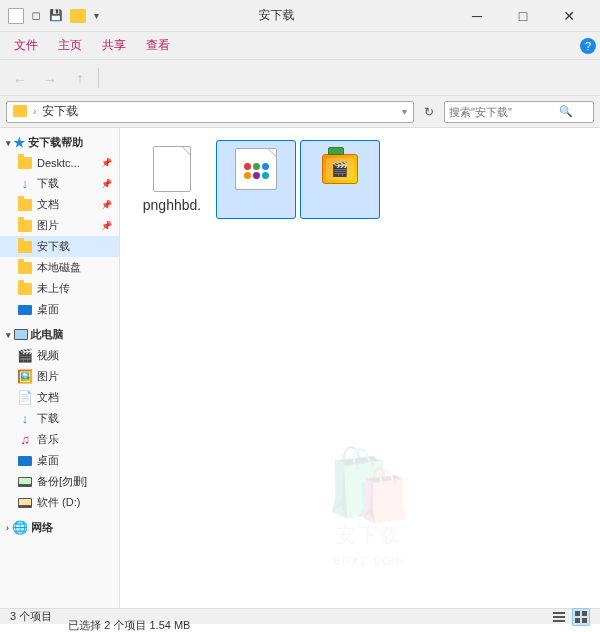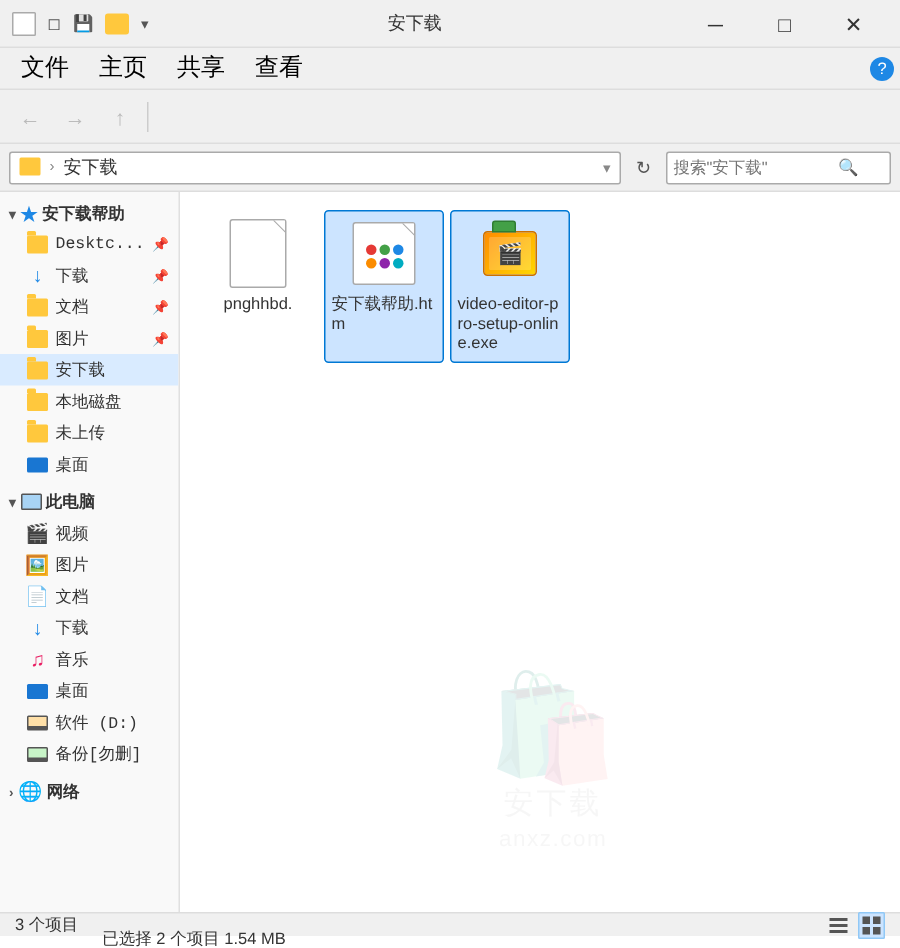--- a/index.html
+++ b/index.html
@@ -25,21 +25,21 @@
 
     
     .menu-bar {
       height: 28px;
       background: #f0f0f0;
       display: flex;
       align-items: center;
       border-bottom: 1px solid #ddd;
       padding: 0 4px;
     }
-    .menu-item { padding: 4px 10px; cursor: pointer; font-size: 16px; color: #000000; border-radius: 2px; }
+    .menu-item { padding: 4px 10px; cursor: pointer; font-size: 12px; color: #be185d; border-radius: 2px; }
 
     
     .toolbar {
       height: 36px;
       background: #f0f0f0;
       display: flex;
       align-items: center;
       padding: 0 6px;
       gap: 2px;
       border-bottom: 1px solid #ddd;
@@ -126,21 +126,21 @@
       padding: 3px 6px 3px 18px;
       font-size: 11px;
       color: #333;
       cursor: pointer;
       gap: 5px;
       white-space: nowrap;
       overflow: hidden;
     }
     .sidebar-item.active { background: #d9ebff; }
     .sidebar-item-icon { width: 14px; height: 14px; flex-shrink: 0; display: flex; align-items: center; justify-content: center; }
-    .sidebar-item-label { overflow: hidden; text-overflow: ellipsis; font-size: 11px; font-family: Liberation Mono, monospace; }
+    .sidebar-item-label { overflow: hidden; text-overflow: ellipsis; font-size: 11px; }
     .sidebar-pin { color: #888; font-size: 9px; margin-left: auto; }
 
     
     .icon-folder { width: 14px; height: 12px; background: #ffc83d; border-radius: 1px; position: relative; }
     .icon-folder::before { content: ''; position: absolute; top: -3px; left: 0; width: 6px; height: 3px; background: #ffc83d; border-radius: 1px 1px 0 0; }
     .icon-desktop-sidebar { width: 14px; height: 10px; background: #1976d2; border-radius: 1px; }
 
     
     .pc-icon { width: 14px; height: 11px; border: 1px solid #555; border-radius: 1px; background: #a8d4f5; position: relative; }
 
@@ -169,21 +169,21 @@
       flex-direction: column;
       align-items: center;
       padding: 4px;
       border-radius: 3px;
       cursor: pointer;
       border: 1px solid transparent;
     }
     .file-item.selected { background: #cce4ff; border-color: #0078d4; }
 
     .file-icon-wrapper { width: 48px; height: 48px; display: flex; align-items: center; justify-content: center; margin-bottom: 4px; }
-    .file-label { font-size: 11px; color: #333; line-height: 1.2; word-break: break-all; }
+    .file-label { font-size: 14px; color: #333; text-align: center; line-height: 1.2; word-break: break-all; }
 
     
     .blank-file-icon {
       width: 38px;
       height: 46px;
       background: #fff;
       border: 1px solid #aaa;
       border-radius: 2px;
       position: relative;
     }
@@ -409,30 +409,30 @@
     <div class="sidebar-item">
       <div class="sidebar-item-icon">
         <div class="icon-desktop-sidebar"></div>
       </div>
       <span class="sidebar-item-label">桌面</span>
     </div>
 
 
     <div class="sidebar-item">
       <div class="sidebar-item-icon">
+        <div class="drive-icon drive-icon-bak"></div>
+      </div>
+      <span class="sidebar-item-label">备份[勿删]</span>
+    </div>
+
+    <div class="sidebar-item">
+      <div class="sidebar-item-icon">
         <div class="drive-icon drive-icon-soft"></div>
       </div>
       <span class="sidebar-item-label">软件 (D:)</span>
-    </div>
-
-    <div class="sidebar-item">
-      <div class="sidebar-item-icon">
-        <div class="drive-icon drive-icon-bak"></div>
-      </div>
-      <span class="sidebar-item-label">备份[勿删]</span>
     </div>
 
     <div class="sidebar-section-header" style="margin-top:4px;">
       <span class="section-arrow">›</span>
       <span style="font-size:13px;">🌐</span>
       <span>网络</span>
     </div>
 
   </div>
 
@@ -462,39 +462,37 @@
             <div style="display:grid;grid-template-columns:repeat(3,7px);gap:2px;padding-top:3px;">
               <div style="width:7px;height:7px;border-radius:50%;background:#e53935;"></div>
               <div style="width:7px;height:7px;border-radius:50%;background:#43a047;"></div>
               <div style="width:7px;height:7px;border-radius:50%;background:#1e88e5;"></div>
               <div style="width:7px;height:7px;border-radius:50%;background:#fb8c00;"></div>
               <div style="width:7px;height:7px;border-radius:50%;background:#8e24aa;"></div>
               <div style="width:7px;height:7px;border-radius:50%;background:#00acc1;"></div>
             </div>
           </div>
         </div>
-        <div class="file-label">安下载帮助.htm</div>
       </div>
 
       <div class="file-item selected">
         <div class="file-icon-wrapper">
 
           <div style="width:44px;height:44px;position:relative;display:flex;align-items:center;justify-content:center;">
 
             <div style="width:36px;height:30px;background:linear-gradient(135deg,#ff8c00,#ffd700);border-radius:3px;position:relative;border:1px solid #cc7000;">
 
               <div style="position:absolute;left:3px;top:3px;right:3px;bottom:3px;background:rgba(255,255,255,0.2);border-radius:1px;display:flex;align-items:center;justify-content:center;">
                 <span style="font-size:14px;">🎬</span>
               </div>
             </div>
 
             <div style="position:absolute;top:0;left:10px;width:16px;height:8px;background:#43a047;border-radius:2px 2px 0 0;border:1px solid #2e7d32;"></div>
           </div>
         </div>
-        <div class="file-label">video-editor-pro-setup-online.exe</div>
       </div>
 
     </div>
   </div>
 </div>
 
 <div class="status-bar">
   <span>3 个项目</span>
   <span style="margin-left:16px;margin-top:18px;">已选择 2 个项目  1.54 MB</span>
   <div class="status-view-icons">

